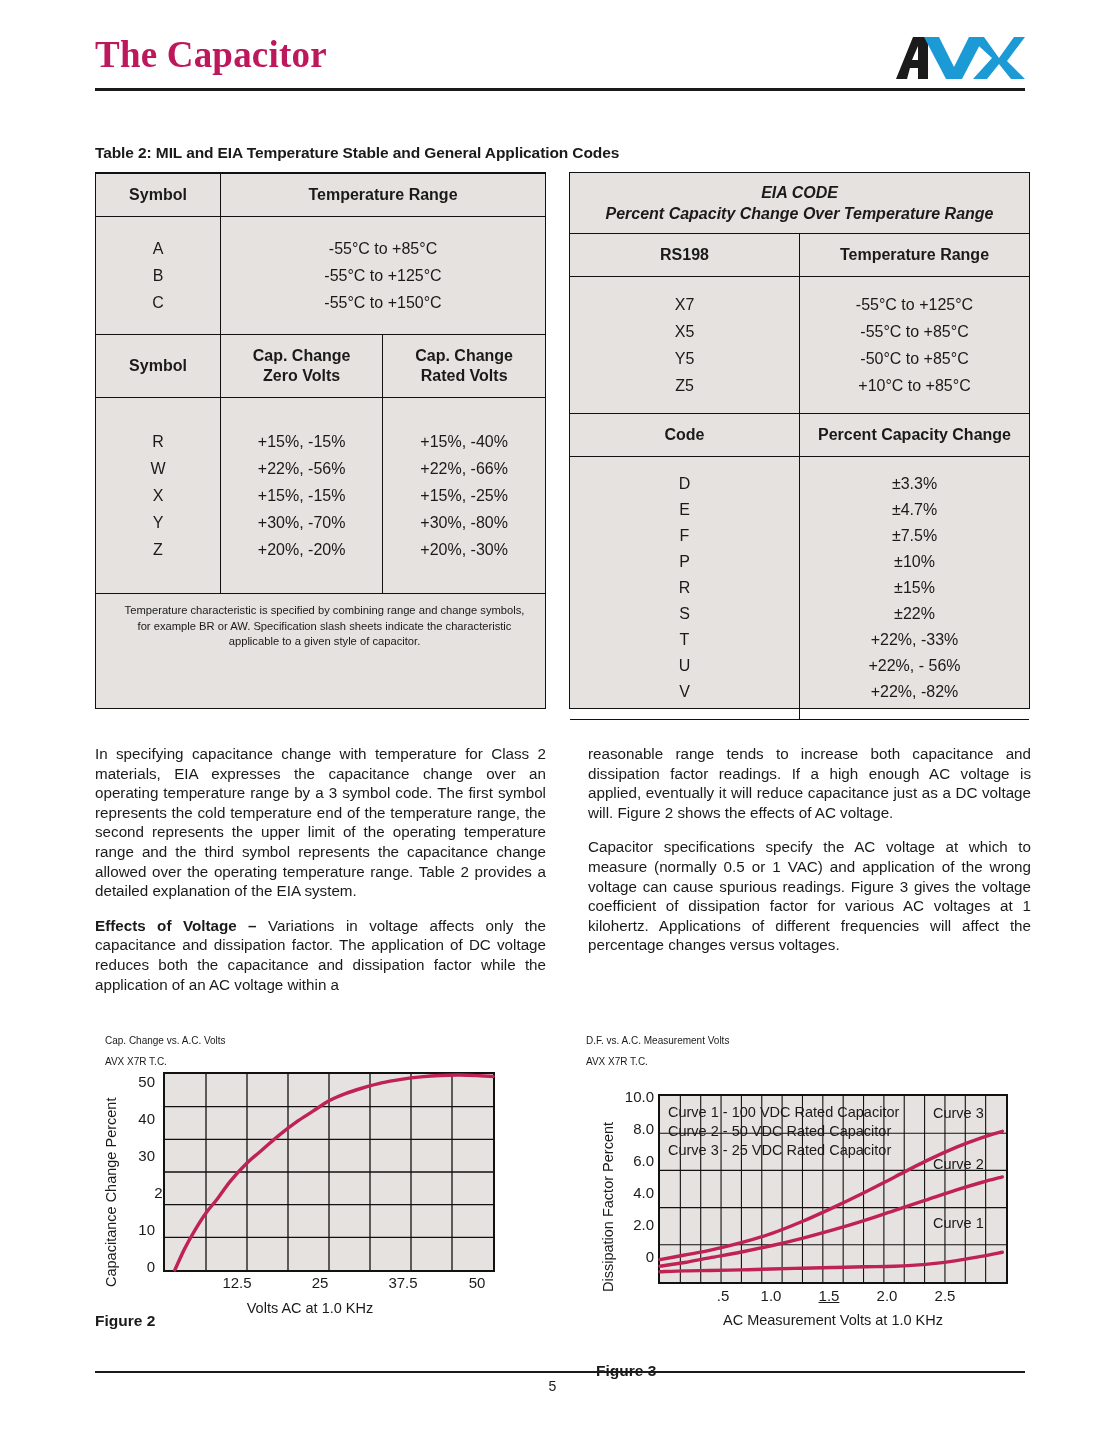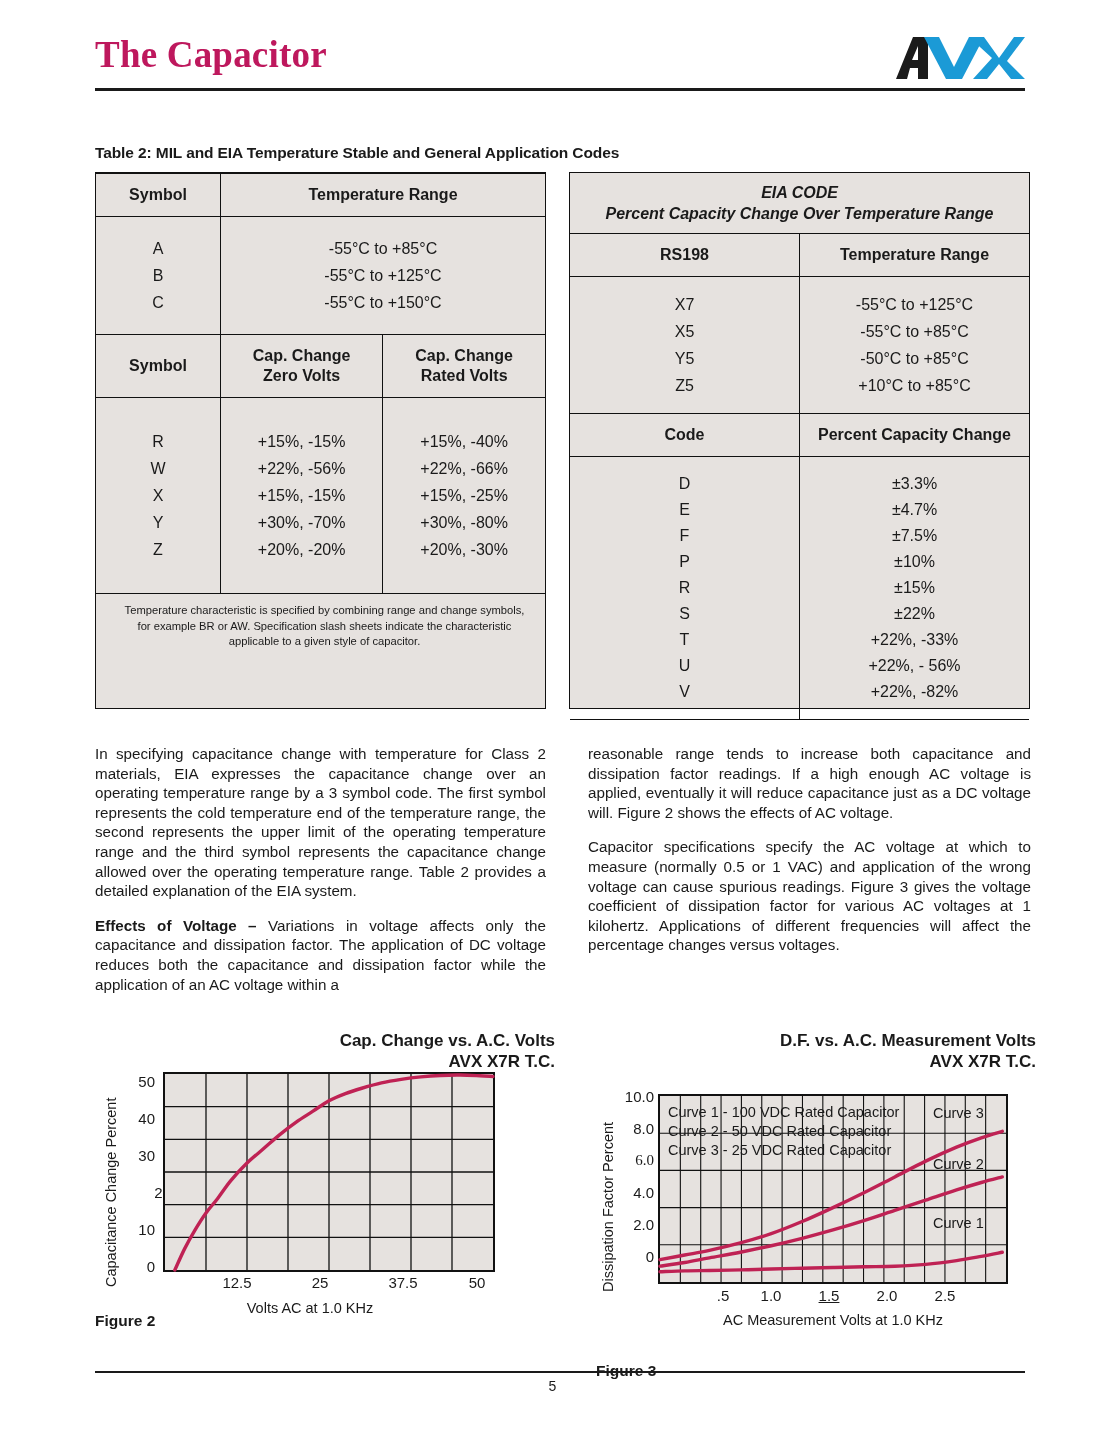--- a/index.html
+++ b/index.html
@@ -132,23 +132,23 @@
   .col-text p { margin: 12px 0 15px 0; }
   .col-text p:last-child { margin-bottom: 0; }
   .lead { font-weight: bold; }
 
   
   .figure-block { position: absolute; }
   #figure2-block { left: 95px;  top: 1030px; width: 460px; height: 310px; }
   #figure3-block { left: 596px; top: 1030px; width: 440px; height: 310px; }
 
   .fig-title {
-    text-align: right;
-    font-size: 17px;
-    font-weight: bold;
+    text-align: left;
+    font-size: 10px;
+    font-weight: normal;
     line-height: 21px;
   }
   #figure2-block .fig-title { margin-left: 10px; }
   #figure3-block .fig-title { margin-left: -10px; }
 
   .plot-wrap { position: relative; }
   .y-axis-title {
     position: absolute;
     transform-origin: left top;
     transform: rotate(-90deg);
@@ -402,21 +402,21 @@
   <div class="fig-title">
     <div>D.F. vs. A.C. Measurement Volts</div>
     <div>AVX X7R T.C.</div>
   </div>
 
   <div class="plot-wrap" style="height:230px">
     <div class="y-axis-title" style="left:4px; top:220px;">Dissipation Factor Percent</div>
 
     <div class="ytick" style="left:6px; top:16px;  width:52px;">10.0</div>
     <div class="ytick" style="left:6px; top:48px;  width:52px;">8.0</div>
-    <div class="ytick" style="left:6px; top:80px;  width:52px;font-family:Liberation Serif, serif;">6.0</div>
+    <div class="ytick" style="left:6px; top:80px;  width:52px;">6.0</div>
     <div class="ytick" style="left:6px; top:112px; width:52px;">4.0</div>
     <div class="ytick" style="left:6px; top:144px; width:52px;">2.0</div>
     <div class="ytick" style="left:6px; top:176px; width:52px;">0</div>
 
     <svg id="f3-svg" width="350" height="190" viewBox="0 0 350 190" style="position:absolute; left:62px; top:22px;">
       <rect x="1" y="1" width="348" height="188" fill="#e6e2df" stroke="#111" stroke-width="2"></rect>
       <g id="f3-grid" stroke="#111" stroke-width="1.1">
           <line x1="22.352941176470587" y1="2" x2="22.352941176470587" y2="188" stroke-width="1.1"></line>
           <line x1="42.705882352941174" y1="2" x2="42.705882352941174" y2="188" stroke-width="1.1"></line>
           <line x1="63.05882352941177" y1="2" x2="63.05882352941177" y2="188" stroke-width="1.1"></line>

